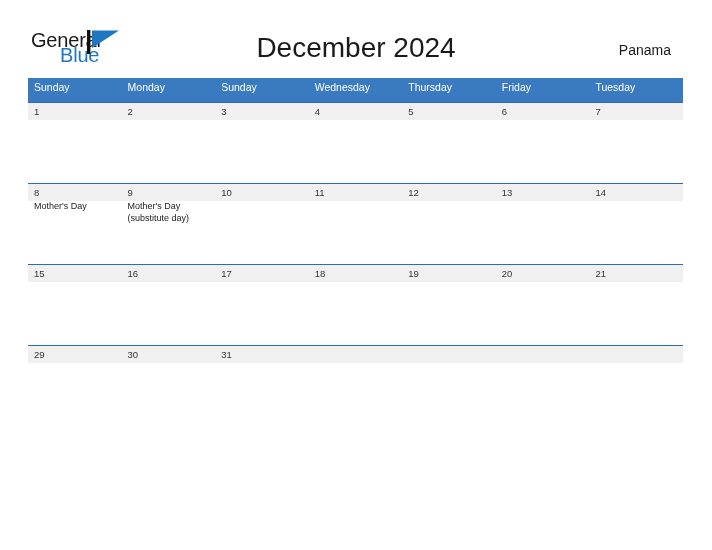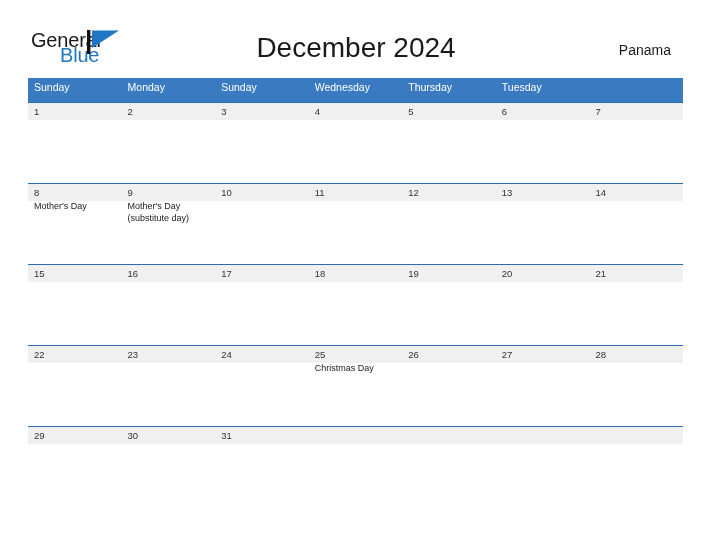--- a/index.html
+++ b/index.html
@@ -173,20 +173,21 @@
     <div class="country">Panama</div>
   </div>
 
   <div class="calendar">
     <div class="dow-row">
         <div class="dow-cell">Sunday</div>
         <div class="dow-cell">Monday</div>
         <div class="dow-cell">Sunday</div>
         <div class="dow-cell">Wednesday</div>
         <div class="dow-cell">Thursday</div>
+        <div class="dow-cell">Friday</div>
         <div class="dow-cell">Tuesday</div>
       </div>
     <div id="weeks-container">
         <div class="week">
           <div class="week-dates">
             <div class="date-cell">1</div>
             <div class="date-cell">2</div>
             <div class="date-cell">3</div>
             <div class="date-cell">4</div>
             <div class="date-cell">5</div>
@@ -242,42 +243,20 @@
             <div class="event-cell"></div>
             <div class="event-cell"></div>
             <div class="event-cell"></div>
             <div class="event-cell"></div>
             <div class="event-cell"></div>
             <div class="event-cell"></div>
           </div>
         </div>
         <div class="week">
           <div class="week-dates">
-            <div class="date-cell">22</div>
-            <div class="date-cell">23</div>
-            <div class="date-cell">24</div>
-            <div class="date-cell">25</div>
-            <div class="date-cell">26</div>
-            <div class="date-cell">27</div>
-            <div class="date-cell">28</div>
-          </div>
-          <div class="week-events">
-            <div class="event-cell"></div>
-            <div class="event-cell"></div>
-            <div class="event-cell"></div>
-            <div class="event-cell">
-              <div class="event-text">Christmas Day</div>
-            </div>
-            <div class="event-cell"></div>
-            <div class="event-cell"></div>
-            <div class="event-cell"></div>
-          </div>
-        </div>
-        <div class="week">
-          <div class="week-dates">
             <div class="date-cell">29</div>
             <div class="date-cell">30</div>
             <div class="date-cell">31</div>
             <div class="date-cell"></div>
             <div class="date-cell"></div>
             <div class="date-cell"></div>
             <div class="date-cell"></div>
           </div>
           <div class="week-events">
             <div class="event-cell"></div>

